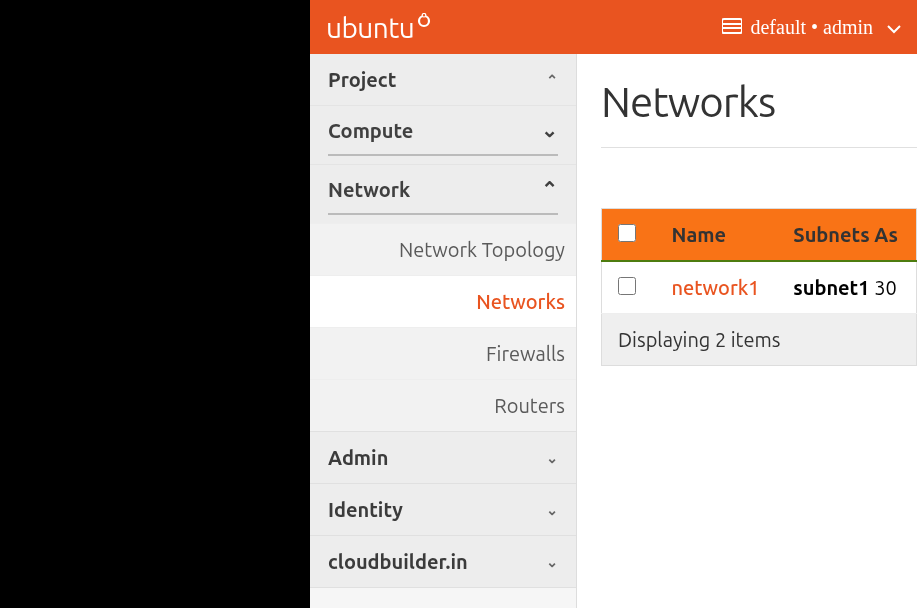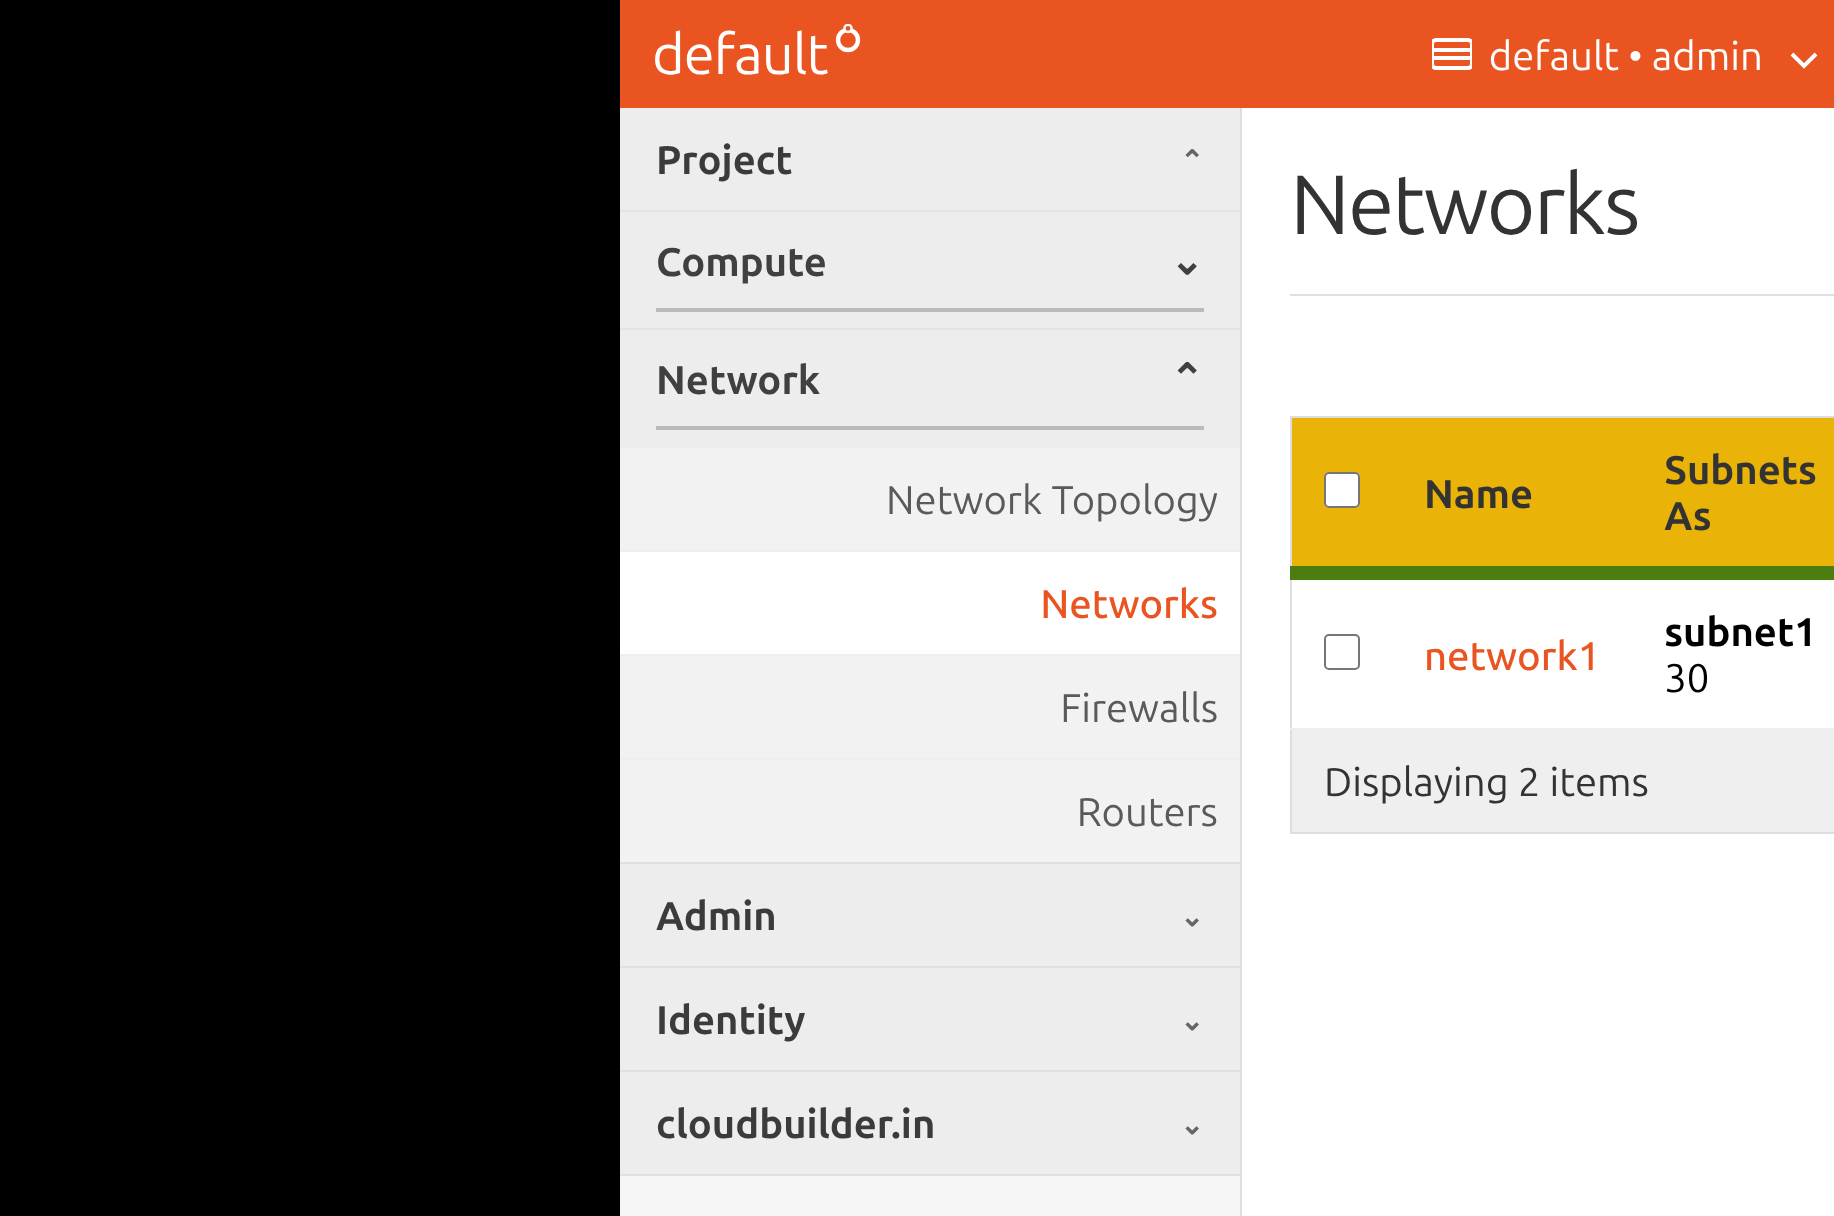--- a/index.html
+++ b/index.html
@@ -16,28 +16,29 @@
       height: 54px; background: #E95420; color: #fff;
       display: flex; align-items: center; padding: 0 16px;
       flex-shrink: 0;
     }
     .logo { display: flex; align-items: center; font-size: 28px; font-weight: 400; letter-spacing: -0.5px; }
     .logo .circle { margin-left: 2px; margin-top: -10px; font-size: 18px; }
     .spacer { flex: 1; }
     .context {
       display: flex; align-items: center; gap: 8px; font-size: 20px; color: #fff;
       cursor: pointer;
+      font-family: Liberation Serif, serif;
     }
     .context svg { fill: #fff; }
     .context .caret { margin-left: 6px; }
 
     .body { display: flex; flex: 1; overflow: hidden; }
 
     .sidebar {
-      width: 311px; flex-shrink: 0; background: #f6f6f6;
+      width: 267px; flex-shrink: 0; background: #f6f6f6;
       border-right: 1px solid #ddd; display: flex; flex-direction: column;
       font-size: 20px;
     }
     .panel {
       border-bottom: 1px solid #e0e0e0; background: #ededed;
     }
     .panel-head {
       display: flex; align-items: center; justify-content: space-between;
       padding: 14px 18px; color: #3b3b3b; font-weight: 600; cursor: pointer;
     }
@@ -63,43 +64,43 @@
     .divider { height: 1px; background: #e0e0e0; margin-bottom: 60px; }
 
     table.data {
       width: 100%; border-collapse: collapse; font-size: 20px;
       border: 1px solid #ddd;
     }
     table.data th, table.data td {
       text-align: left; padding: 14px 16px;
     }
     table.data thead th {
-      background: #eab308; color: #333; font-weight: 700;
-      border-bottom: 7px solid #4d7c0f;
+      background: #f97316; color: #333; font-weight: 700;
+      border-bottom: 2px solid #4d7c0f;
     }
     table.data tbody tr { border-bottom: 1px solid #eee; }
     table.data tbody tr:nth-child(even) { background: #f5f5f5; }
     .link { color: #E95420; font-weight: 500; cursor: pointer; }
     .checkbox-cell { width: 54px; }
     .tfoot-info {
       padding: 14px 16px; color: #333; background: #efefef;
     }
     input[type=checkbox] { width: 18px; height: 18px; cursor: pointer; }
   </style>
 </head>
 <body>
 
 <div class="root">
   <div class="blackbar"></div>
 
   <div class="app">
 
     <div class="header">
       <div class="logo">
-        <span>default</span>
+        <span>ubuntu</span>
         <span class="circle">
           <svg width="16" height="16" viewBox="0 0 16 16">
               <circle cx="8" cy="8" r="5" fill="none" stroke="#fff" stroke-width="2.2"></circle>
               <circle cx="8" cy="2.2" r="1.8" fill="#E95420" stroke="#fff" stroke-width="1.2"></circle>
             </svg>
         </span>
       </div>
       <div class="spacer"></div>
       <div class="context">
         <span>

